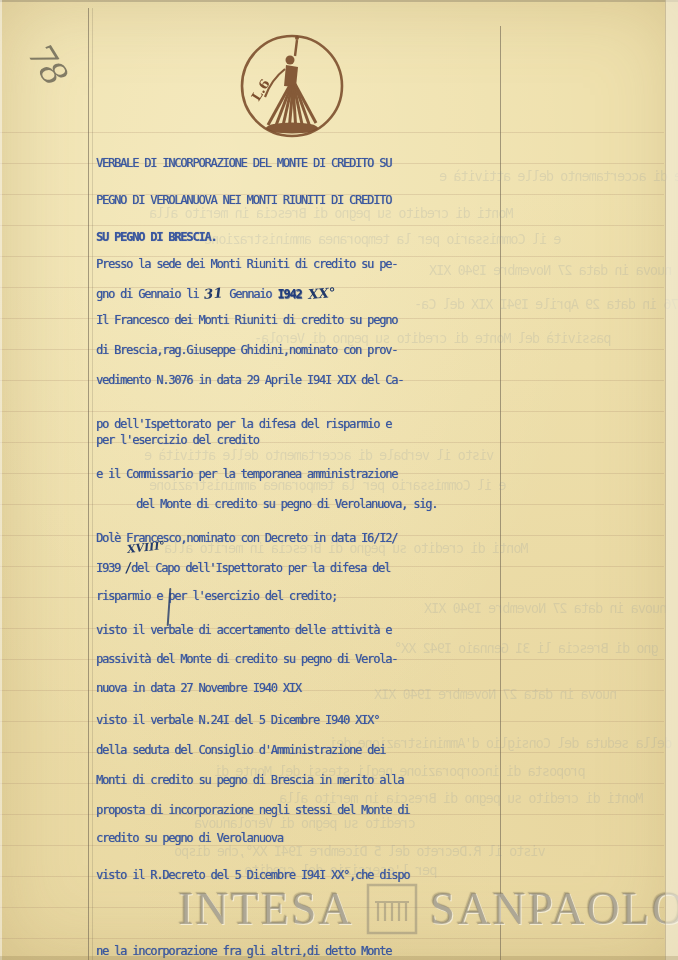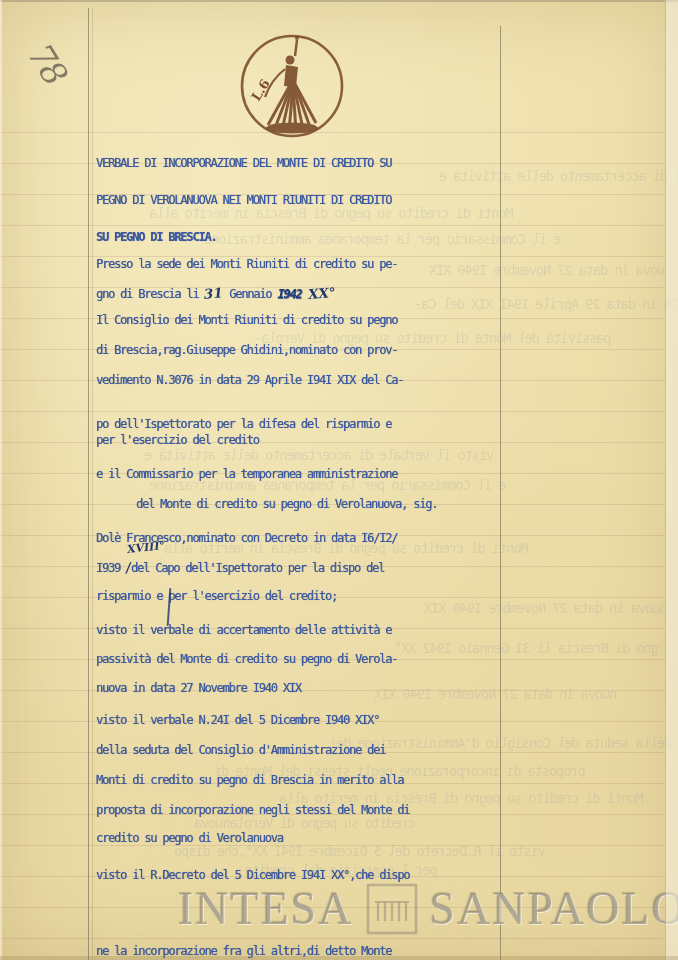--- a/index.html
+++ b/index.html
@@ -32,21 +32,21 @@
   .pagenum{position:absolute;left:28px;top:44px;
     font-family:"DejaVu Serif",serif;font-style:italic;font-size:34px;
     color:#6f6a58;transform:rotate(58deg);letter-spacing:-2px;opacity:.85;}
 
   .stamp{position:absolute;left:237px;top:29px;width:110px;height:110px;}
 
   .typed{position:absolute;left:0;top:0;width:100%;height:100%;}
   .tline{position:absolute;left:96px;white-space:nowrap;
     font-size:12px;letter-spacing:-1.2px;line-height:20px;
     color:#3a57a0;text-shadow:0.4px 0.4px 0.7px rgba(46,78,145,0.65);}
-  .p-bold{font-weight:bold;color:#203c7c;text-shadow:0.6px 0.6px 0.8px rgba(32,60,124,0.8);font-style:italic;}
+  .p-bold{font-weight:bold;color:#203c7c;text-shadow:0.6px 0.6px 0.8px rgba(32,60,124,0.8);}
   .p-hand{font-family:"DejaVu Serif",serif;font-style:italic;font-weight:bold;
     font-size:1.12em;letter-spacing:0;color:#223a6b;display:inline-block;transform:rotate(-4deg);
     text-shadow:none;}
   .annot{position:absolute;font-family:"DejaVu Serif",serif;font-style:italic;font-weight:bold;
     font-size:11px;color:#223a6b;transform:rotate(-6deg);letter-spacing:0;}
   .penstroke{position:absolute;left:168px;top:588px;width:2px;height:38px;
     background:#223a6b;transform:rotate(4deg);opacity:.8;border-radius:1px;}
 
   .bleed{position:absolute;white-space:nowrap;
     font-size:13.5px;letter-spacing:-1px;color:#6b7f9b;opacity:0.15;
@@ -110,30 +110,30 @@
       <div class="bleed" style="top: 330px; left: 255px;">passività del Monte di credito su pegno di Verola-</div>
       <div class="bleed" style="top: 296px; left: 415px;">vedimento N.3076 in data 29 Aprile I94I XIX del Ca-</div>
       <div class="bleed" style="top: 262px; left: 430px;">nuova in data 27 Novembre I940 XIX</div>
       <div class="bleed" style="top: 231px; left: 205px;">e il Commissario per la temporanea amministrazione</div>
       <div class="bleed" style="top: 205px; left: 150px;">Monti di credito su pegno di Brescia in merito alla</div>
       <div class="bleed" style="top: 168px; left: 440px;">visto il verbale di accertamento delle attività e</div>
       <div class="tline" style="top: 153px;"><span class="p-type">VERBALE DI INCORPORAZIONE DEL MONTE DI CREDITO SU</span></div>
       <div class="tline" style="top: 190px; text-align: right;"><span class="p-type">PEGNO DI VEROLANUOVA  NEI MONTI RIUNITI DI CREDITO</span></div>
       <div class="tline" style="top: 227px; font-weight: bold;"><span class="p-type">SU PEGNO DI BRESCIA.</span></div>
       <div class="tline" style="top: 254px;"><span class="p-type">Presso la sede dei Monti Riuniti di credito su pe-</span></div>
-      <div class="tline" style="top: 283px;"><span class="p-type">gno di Brescia  li </span><span class="p-hand">31</span><span class="p-type"> Gennaio </span><span class="p-bold">I942</span><span class="p-type">  </span><span class="p-hand">XX°</span></div>
-      <div class="tline" style="top: 310px;"><span class="p-type">Il Consiglio dei Monti Riuniti di credito su pegno</span></div>
+      <div class="tline" style="top: 283px;"><span class="p-type">gno di Gennaio  li </span><span class="p-hand">31</span><span class="p-type"> Gennaio </span><span class="p-bold">I942</span><span class="p-type">  </span><span class="p-hand">XX°</span></div>
+      <div class="tline" style="top: 310px;"><span class="p-type">Il Francesco dei Monti Riuniti di credito su pegno</span></div>
       <div class="tline" style="top: 340px;"><span class="p-type">di  Brescia,rag.Giuseppe Ghidini,nominato con prov-</span></div>
       <div class="tline" style="top: 370px;"><span class="p-type">vedimento N.3076 in data 29 Aprile I94I XIX del Ca-</span></div>
       <div class="tline" style="top: 414px;"><span class="p-type">po dell'Ispettorato per la difesa del risparmio e</span></div>
       <div class="tline" style="top: 430px;"><span class="p-type">per l'esercizio del credito</span></div>
       <div class="tline" style="top: 464px;"><span class="p-type">e il Commissario per la temporanea amministrazione</span></div>
       <div class="tline" style="top: 494px; margin-left: 40px;"><span class="p-type">del Monte di credito su pegno di Verolanuova, sig.</span></div>
       <div class="tline" style="top: 528px;"><span class="p-type">Dolè Francesco,nominato con Decreto in data I6/I2/</span></div>
-      <div class="tline" style="top: 557px;"><span class="p-type">I939 </span><span class="p-hand">/</span><span class="p-type">del Capo dell'Ispettorato per la dispo del</span></div>
+      <div class="tline" style="top: 557px;"><span class="p-type">I939 </span><span class="p-hand">/</span><span class="p-type">del Capo dell'Ispettorato per la difesa del</span></div>
       <div class="tline" style="top: 586px;"><span class="p-type">risparmio e per l'esercizio del credito;</span></div>
       <div class="tline" style="top: 620px;"><span class="p-type">visto il verbale di accertamento delle attività e</span></div>
       <div class="tline" style="top: 649px;"><span class="p-type">passività del Monte di credito su pegno di Verola-</span></div>
       <div class="tline" style="top: 678px;"><span class="p-type">nuova in data 27 Novembre I940 XIX</span></div>
       <div class="tline" style="top: 710px; text-align: right;"><span class="p-type">visto il verbale N.24I del 5 Dicembre I940 XIX°</span></div>
       <div class="tline" style="top: 740px;"><span class="p-type">della seduta del Consiglio d'Amministrazione dei</span></div>
       <div class="tline" style="top: 770px;"><span class="p-type">Monti di credito su pegno di Brescia in merito alla</span></div>
       <div class="tline" style="top: 800px;"><span class="p-type">proposta di incorporazione negli stessi del Monte di</span></div>
       <div class="tline" style="top: 828px;"><span class="p-type">credito su pegno di  Verolanuova</span></div>
       <div class="tline" style="top: 865px;"><span class="p-type">visto il R.Decreto del 5 Dicembre I94I XX°,che dispo</span></div>

